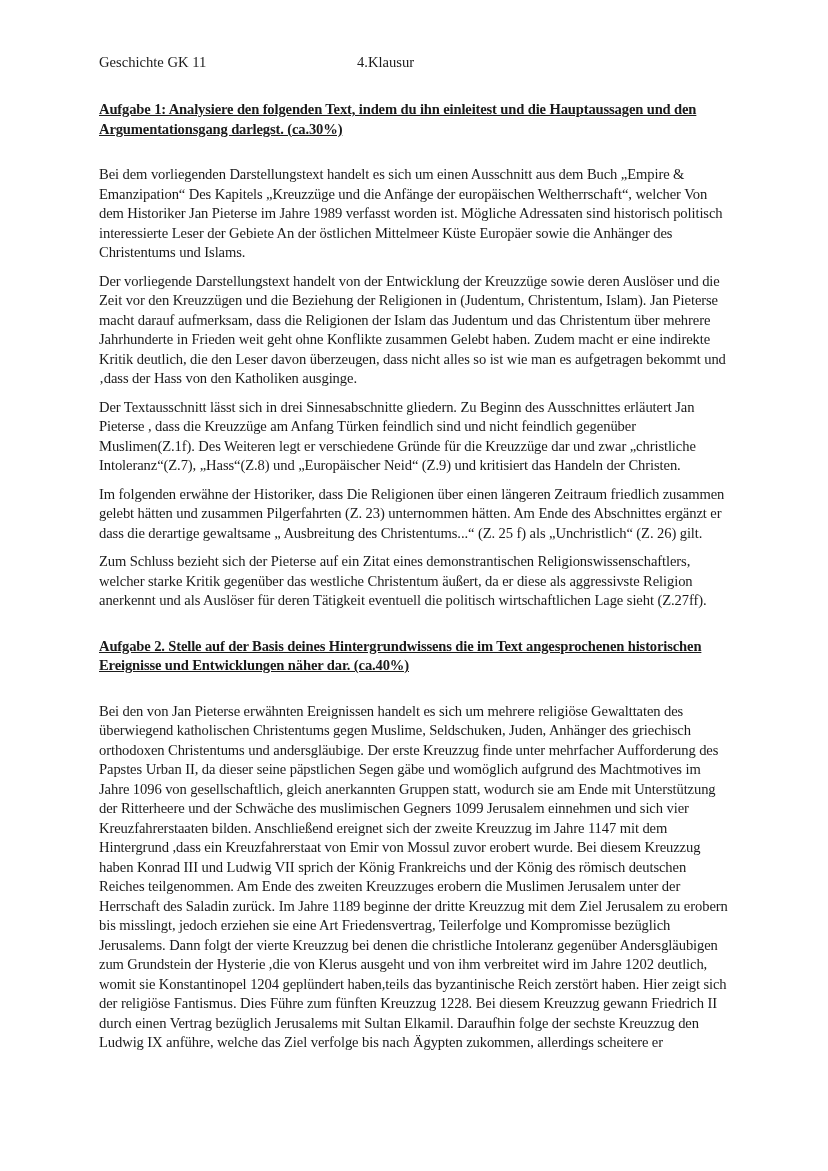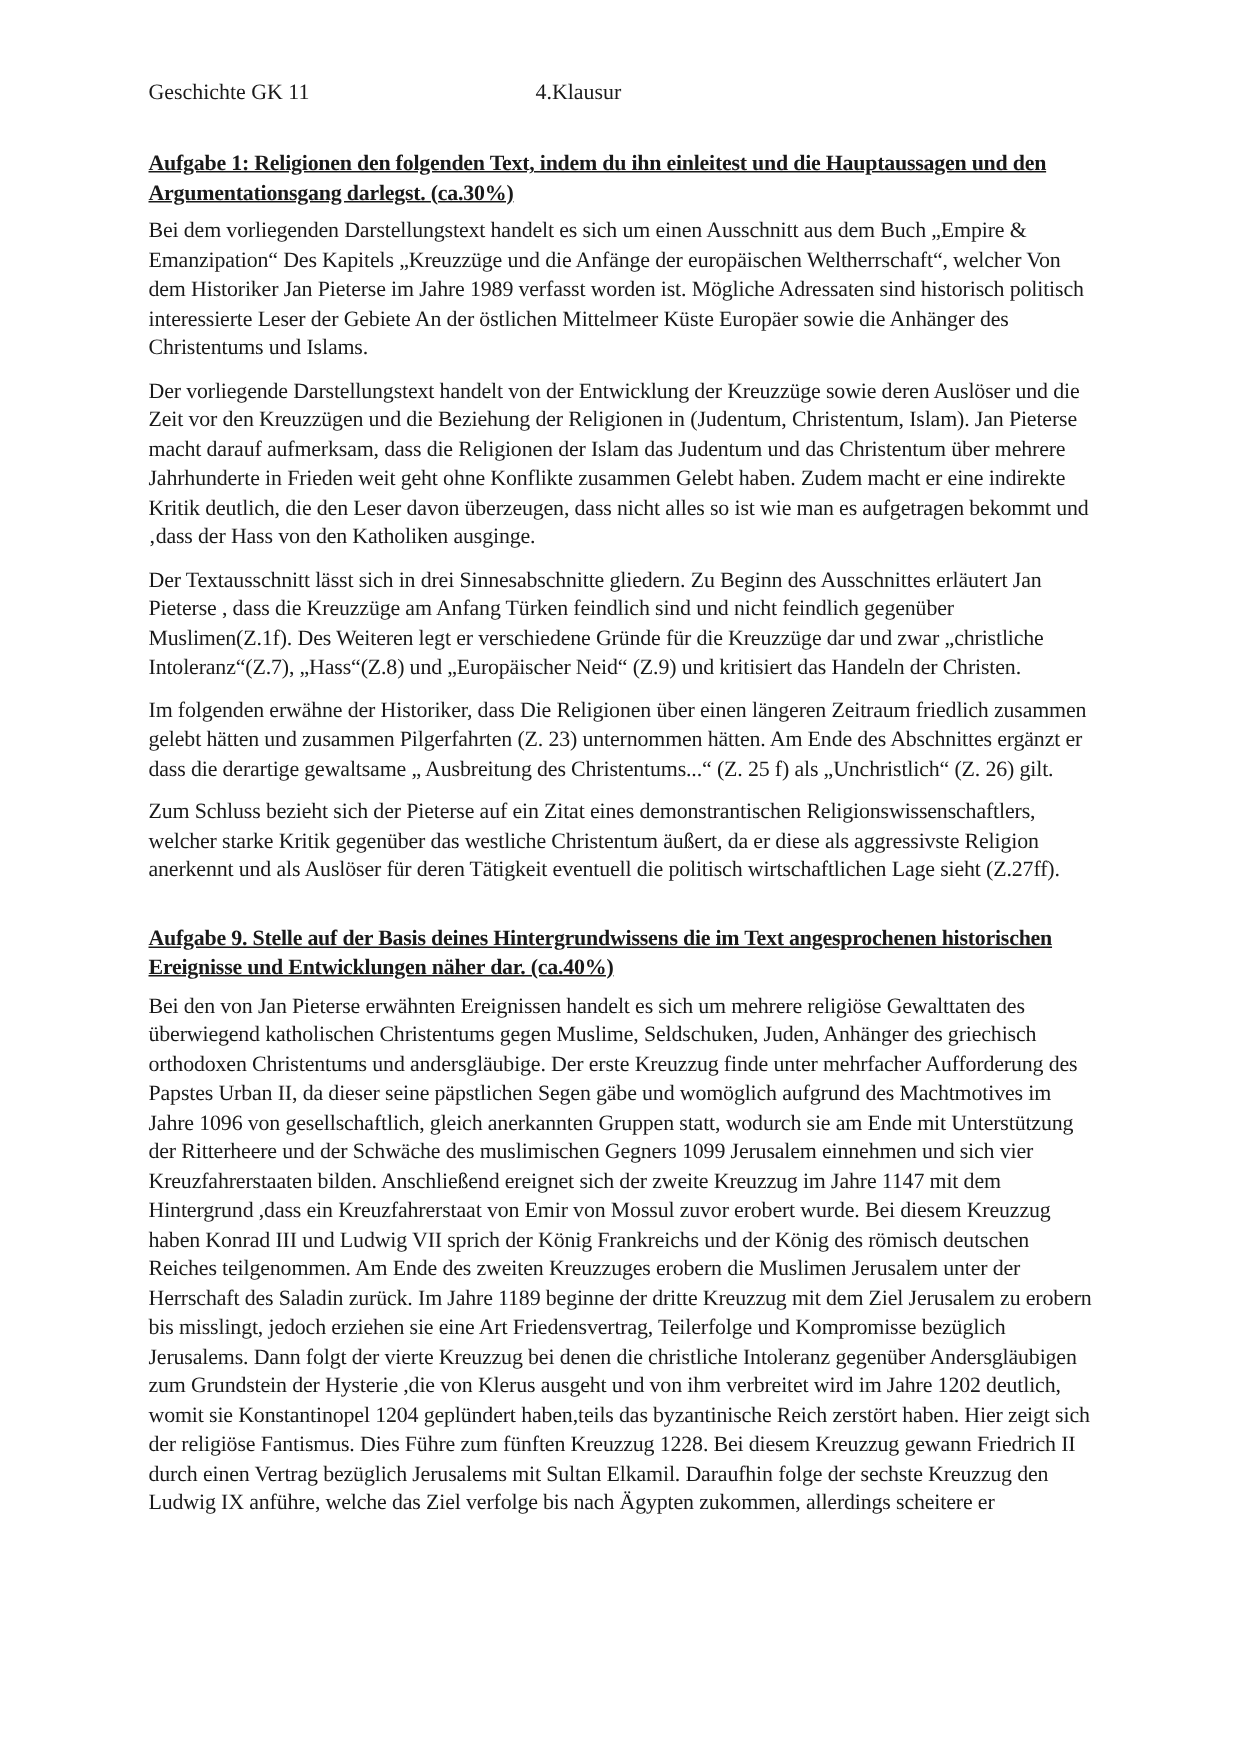--- a/index.html
+++ b/index.html
@@ -47,39 +47,39 @@
     }
     .task1 { margin-top: 28px; }
     .task2 { margin-top: 26px; }
     .para {
       font-size: 14.6px;
       line-height: 19.5px;
       margin: 0;
       letter-spacing: -0.1px;
     }
     .para + .para { margin-top: 9px; font-family: Liberation Serif, serif; }
-    .task-heading + .para { margin-top: 6px; }
+    .task-heading + .para { margin-top: 26px; }
   </style>
 </head>
 <body>
 
 <div class="page">
 
   <div class="header">
     <span class="subject">Geschichte GK 11</span>
     <span class="exam">4.Klausur</span>
   </div>
 
   <section>
-    <h2 class="task-heading task1">Aufgabe 1: Religionen den folgenden Text, indem du ihn einleitest und die Hauptaussagen und den Argumentationsgang darlegst. (ca.30%)</h2>
+    <h2 class="task-heading task1">Aufgabe 1: Analysiere den folgenden Text, indem du ihn einleitest und die Hauptaussagen und den Argumentationsgang darlegst. (ca.30%)</h2>
     <p class="para">Bei dem vorliegenden Darstellungstext handelt es sich um einen Ausschnitt aus dem Buch „Empire &amp; Emanzipation“ Des Kapitels „Kreuzzüge und die Anfänge der europäischen Weltherrschaft“, welcher Von dem Historiker Jan Pieterse im Jahre 1989 verfasst worden ist. Mögliche Adressaten sind historisch politisch interessierte Leser der Gebiete An der östlichen Mittelmeer Küste Europäer sowie die Anhänger des Christentums und Islams.</p>
     <p class="para">Der vorliegende Darstellungstext handelt von der Entwicklung der Kreuzzüge sowie deren Auslöser und die Zeit vor den Kreuzzügen und die Beziehung der Religionen in (Judentum, Christentum, Islam). Jan Pieterse macht darauf aufmerksam, dass die Religionen der Islam das Judentum und das Christentum über mehrere Jahrhunderte in Frieden weit geht ohne Konflikte zusammen Gelebt haben. Zudem macht er eine indirekte Kritik deutlich, die den Leser davon überzeugen, dass nicht alles so ist wie man es aufgetragen bekommt und ‚dass der Hass von den Katholiken ausginge.</p>
     <p class="para">Der Textausschnitt lässt sich in drei Sinnesabschnitte gliedern. Zu Beginn des Ausschnittes erläutert Jan Pieterse , dass die Kreuzzüge am Anfang Türken feindlich sind und nicht feindlich gegenüber Muslimen(Z.1f). Des Weiteren legt er verschiedene Gründe für die Kreuzzüge dar und zwar „christliche Intoleranz“(Z.7), „Hass“(Z.8) und „Europäischer Neid“ (Z.9) und kritisiert das Handeln der Christen.</p>
     <p class="para">Im folgenden erwähne der Historiker, dass Die Religionen über einen längeren Zeitraum friedlich zusammen gelebt hätten und zusammen Pilgerfahrten (Z. 23) unternommen hätten. Am Ende des Abschnittes ergänzt er dass die derartige gewaltsame „ Ausbreitung des Christentums...“ (Z. 25 f) als „Unchristlich“ (Z. 26) gilt.</p>
     <p class="para">Zum Schluss bezieht sich der Pieterse auf ein Zitat eines demonstrantischen Religionswissenschaftlers, welcher starke Kritik gegenüber das westliche Christentum äußert, da er diese als aggressivste Religion anerkennt und als Auslöser für deren Tätigkeit eventuell die politisch wirtschaftlichen Lage sieht (Z.27ff).</p>
   </section>
 
   <section>
-    <h2 class="task-heading task2">Aufgabe 9. Stelle auf der Basis deines Hintergrundwissens die im Text angesprochenen historischen Ereignisse und Entwicklungen näher dar. (ca.40%)</h2>
+    <h2 class="task-heading task2">Aufgabe 2. Stelle auf der Basis deines Hintergrundwissens die im Text angesprochenen historischen Ereignisse und Entwicklungen näher dar. (ca.40%)</h2>
     <p class="para">Bei den von Jan Pieterse erwähnten Ereignissen handelt es sich um mehrere religiöse Gewalttaten des überwiegend katholischen Christentums gegen Muslime, Seldschuken, Juden, Anhänger des griechisch orthodoxen Christentums und andersgläubige. Der erste Kreuzzug finde unter mehrfacher Aufforderung des Papstes Urban II, da dieser seine päpstlichen Segen gäbe und womöglich aufgrund des Machtmotives im Jahre 1096 von gesellschaftlich, gleich anerkannten Gruppen statt, wodurch sie am Ende mit Unterstützung der Ritterheere und der Schwäche des muslimischen Gegners 1099 Jerusalem einnehmen und sich vier Kreuzfahrerstaaten bilden. Anschließend ereignet sich der zweite Kreuzzug im Jahre 1147 mit dem Hintergrund ,dass ein Kreuzfahrerstaat von Emir von Mossul zuvor erobert wurde. Bei diesem Kreuzzug haben Konrad III und Ludwig VII sprich der König Frankreichs und der König des römisch deutschen Reiches teilgenommen. Am Ende des zweiten Kreuzzuges erobern die Muslimen Jerusalem unter der Herrschaft des Saladin zurück. Im Jahre 1189 beginne der dritte Kreuzzug mit dem Ziel Jerusalem zu erobern bis misslingt, jedoch erziehen sie eine Art Friedensvertrag, Teilerfolge und Kompromisse bezüglich Jerusalems. Dann folgt der vierte Kreuzzug bei denen die christliche Intoleranz gegenüber Andersgläubigen zum Grundstein der Hysterie ,die von Klerus ausgeht und von ihm verbreitet wird im Jahre 1202 deutlich, womit sie Konstantinopel 1204 geplündert haben,teils das byzantinische Reich zerstört haben. Hier zeigt sich der religiöse Fantismus. Dies Führe zum fünften Kreuzzug 1228. Bei diesem Kreuzzug gewann Friedrich II durch einen Vertrag bezüglich Jerusalems mit Sultan Elkamil. Daraufhin folge der sechste Kreuzzug den Ludwig IX anführe, welche das Ziel verfolge bis nach Ägypten zukommen, allerdings scheitere er</p>
   </section>
 
 </div>
 
 </body></html>

